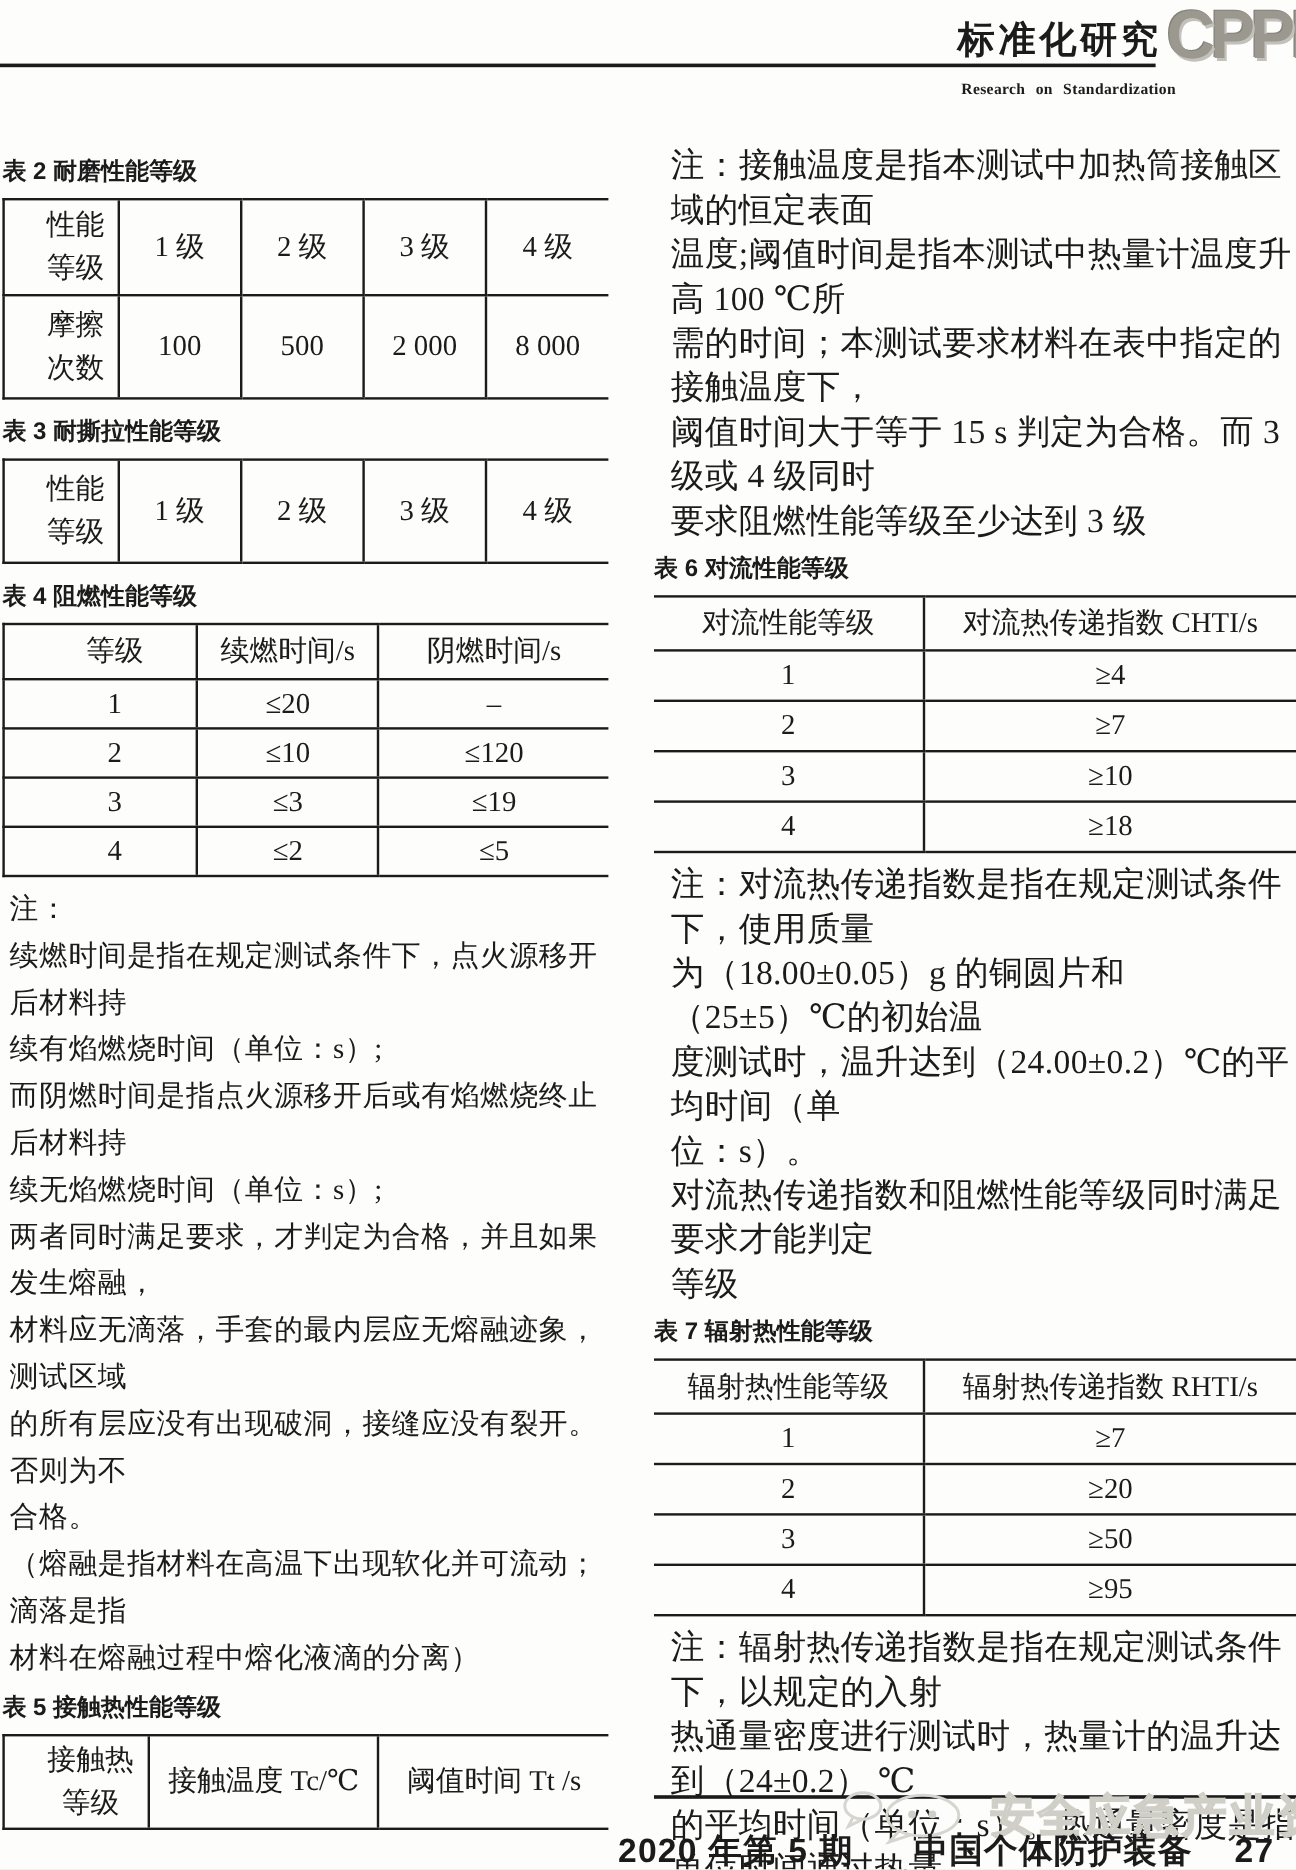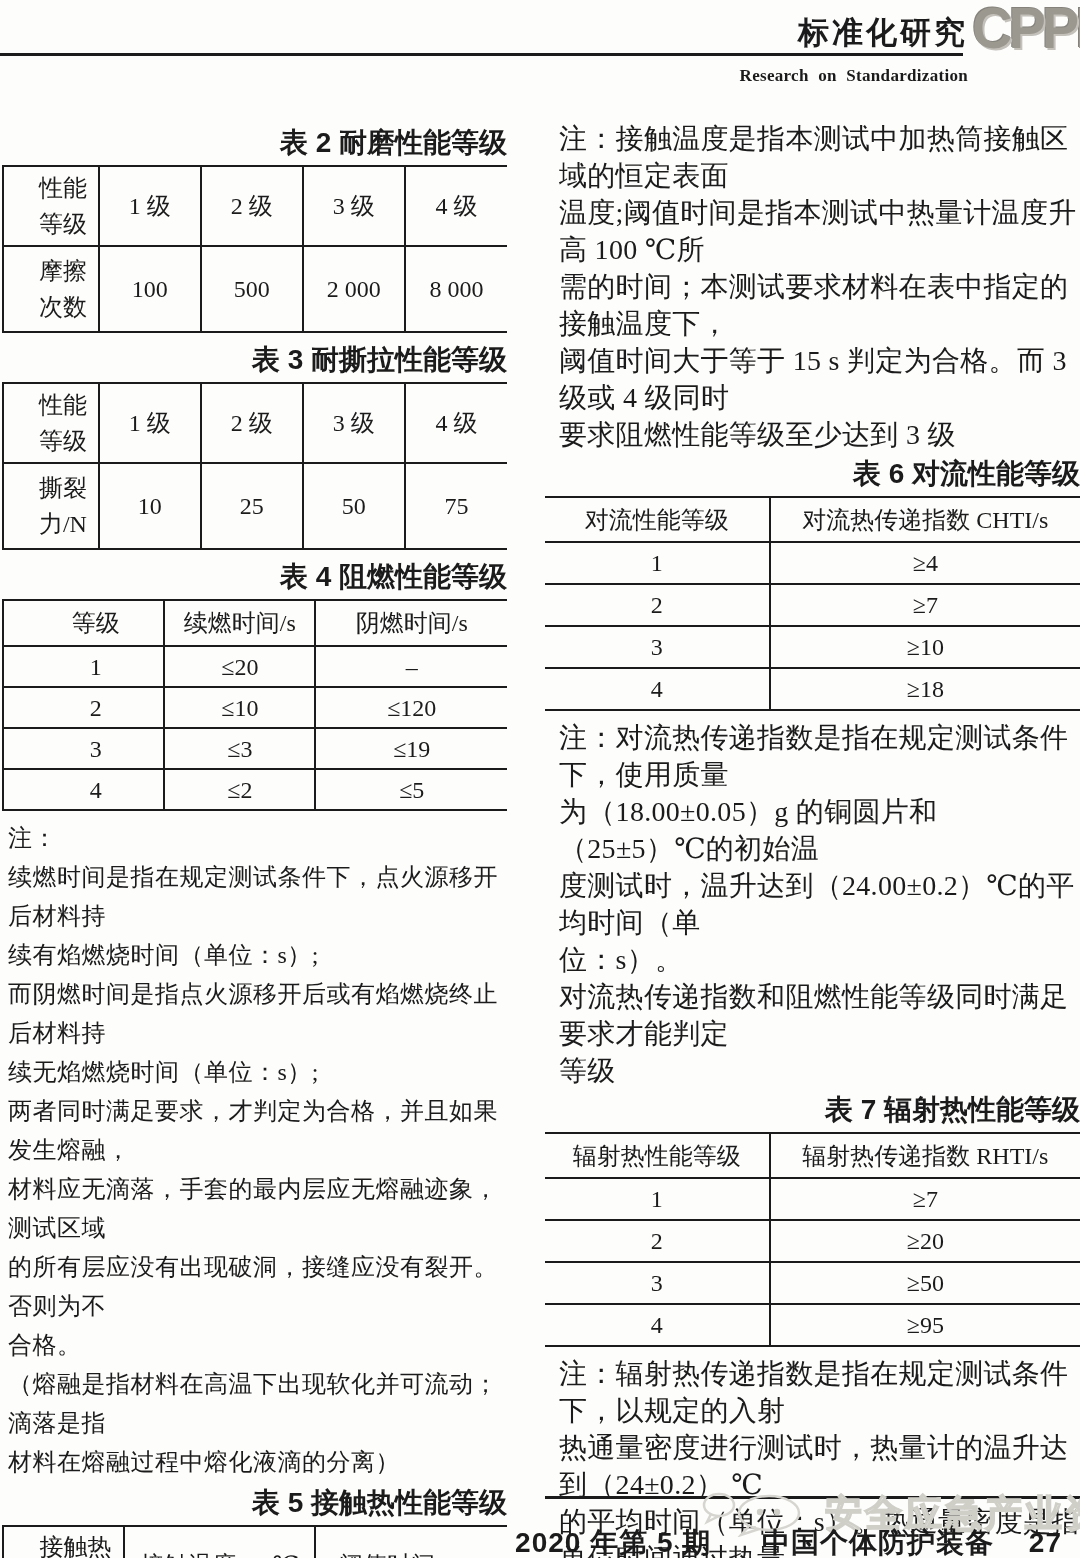--- a/index.html
+++ b/index.html
@@ -9,37 +9,37 @@
     font-family:"Liberation Serif","DejaVu Serif",serif;
   }
   
   .title-cn {
     position:absolute; top:12px; right:112px;
     font-family:"Liberation Sans","DejaVu Sans",sans-serif;
     font-weight:700; font-size:31px; letter-spacing:3px;
   }
   .h-rule { position:absolute; top:53px; left:0; width:963px; height:3px; background:#1b1b1b; }
   .title-en {
-    position:absolute; top:66px; right:112px;
+    position:absolute; top:66px; right:100px;
     font-family:"Liberation Serif","DejaVu Serif",serif;
-    font-weight:700; font-size:17px; word-spacing:5px; letter-spacing:0.3px;
+    font-weight:700; font-size:13px; word-spacing:5px; letter-spacing:0.3px;
   }
   .logo {
     position:absolute; top:0px; left:972px; width:108px; text-align:center;
     font-family:"Liberation Sans","DejaVu Sans",sans-serif;
     font-weight:900; font-size:56px; line-height:58px; letter-spacing:-4px;
     color:#9b9890; text-shadow:2px 2px 0 #c3c1ba, -1px -1px 0 #84827b;
     transform:scaleY(1.02);
   }
   
   .col-left  { position:absolute; left:2px;  top:122px; width:505px; }
   .col-right { position:absolute; left:545px; top:120px; width:535px; }
   .tbl-title {
     font-family:"Liberation Sans","DejaVu Sans",sans-serif;
-    font-weight:700; font-size:28px; text-align:right;
+    font-weight:700; font-size:20px; text-align:left;
     margin:6px 0 7px 0; line-height:30px;
   }
   table { border-collapse:collapse; width:100%; table-layout:fixed; }
   td {
     text-align:center; vertical-align:middle;
     font-size:24px; padding:0 4px; white-space:pre-line; line-height:1.5;
     border-top:2px solid #1b1b1b; border-bottom:2px solid #1b1b1b;
   }
   td + td { border-left:2px solid #1b1b1b; }
   .edge-left td:first-child { border-left:2px solid #1b1b1b;padding-left:28px; }
@@ -130,28 +130,20 @@
           <col style="width:20.25%">
         </colgroup>
       <tbody>
           <tr>
         <td>性能
 等级</td>
         <td>1 级</td>
         <td>2 级</td>
         <td>3 级</td>
         <td>4 级</td>
-      </tr>
-      <tr>
-        <td>撕裂
-力/N</td>
-        <td>10</td>
-        <td>25</td>
-        <td>50</td>
-        <td>75</td>
       </tr>
     </tbody>
       </table>
 
     <div class="tbl-title" style="margin-top:12px">表 4 阻燃性能等级</div>
     <table class="t4 edge-left">
       <colgroup>
           <col style="width:32%">
           <col style="width:30%">
           <col style="width:38%">

